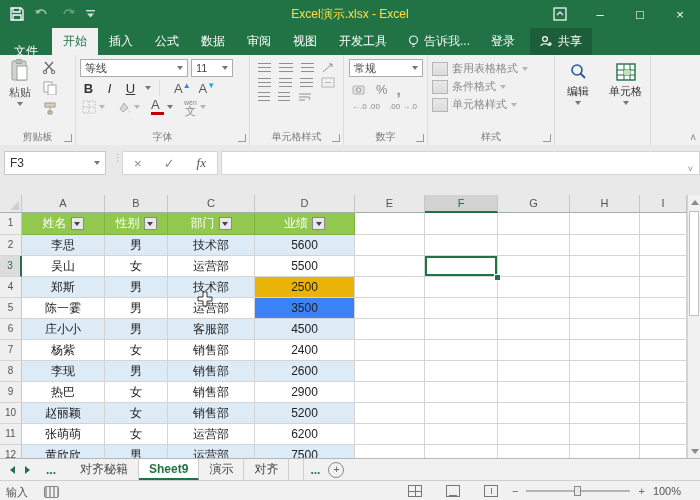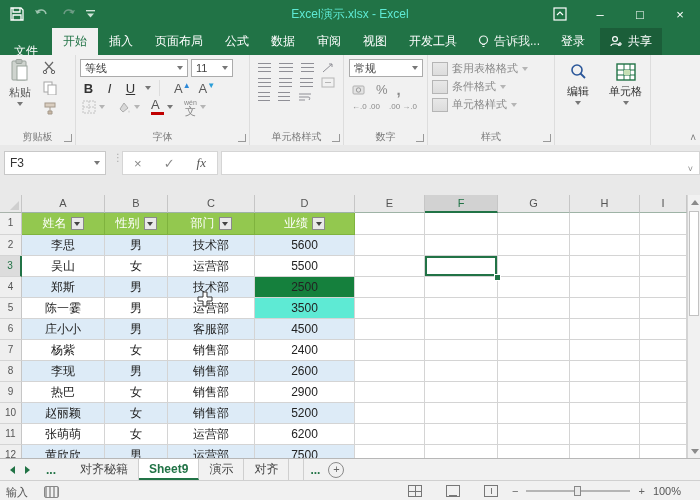--- a/index.html
+++ b/index.html
@@ -3,21 +3,21 @@
 <meta charset="utf-8">
 <style>
   html,body{margin:0;padding:0;}
   body{font-family:"Liberation Sans","DejaVu Sans",sans-serif;width:700px;height:500px;overflow:hidden;background:#fff;}
   .app{position:relative;width:700px;height:500px;overflow:hidden;background:#fff;}
 
   
   .titlebar{position:absolute;left:0;top:0;width:700px;height:28px;background:#217346;display:flex;align-items:center;color:#fff;}
   .qat{display:flex;align-items:center;gap:10px;padding-left:10px;}
   .qat .qbtn{display:flex;align-items:center;color:#cfe3d8;}
-  .title-text{position:absolute;left:0;right:0;text-align:center;font-size:12px;color:#5eead4;pointer-events:none;}
+  .title-text{position:absolute;left:0;right:0;text-align:center;font-size:12px;color:#fde047;pointer-events:none;}
   .wincontrols{position:absolute;right:0;top:0;height:28px;display:flex;}
   .winbtn{width:40px;height:28px;display:flex;align-items:center;justify-content:center;color:#fff;font-size:13px;}
 
   
   .tabrow{position:absolute;left:0;top:28px;width:700px;height:27px;background:#217346;display:flex;align-items:stretch;font-size:12px;color:#fff;}
   .rtab{padding:8px 11px;display:flex;align-items:center;white-space:nowrap;}
   .rtab.active{background:#f1f1f1;color:#217346;}
   .rtab.file{padding:0 14px;margin-top:20px;}
   .tellme{display:flex;align-items:center;gap:5px;padding:0 10px;color:#e8f1ec;}
   .share{background:rgba(0,0,0,0.18);display:flex;align-items:center;gap:5px;padding:0 10px;margin-left:4px;}
@@ -165,21 +165,20 @@
       <div class="winbtn">–</div>
       <div class="winbtn">□</div>
       <div class="winbtn">×</div>
     </div>
   </div>
 
   <div class="tabrow">
     <div class="rtab file">文件</div>
     <div class="rtab active">开始</div>
     <div class="rtab">插入</div>
-    <div class="rtab">页面布局</div>
     <div class="rtab">公式</div>
     <div class="rtab">数据</div>
     <div class="rtab">审阅</div>
     <div class="rtab">视图</div>
     <div class="rtab">开发工具</div>
     <div class="tellme">
       <span class="icn">
         <svg width="11" height="13" viewBox="0 0 11 13">
             <circle cx="5.5" cy="5" r="4" fill="none" stroke="#e8f1ec" stroke-width="1.2"></circle>
             <path d="M4 9.5 h3 M4.5 11.5 h2" stroke="#e8f1ec" stroke-width="1.2"></path>
@@ -477,33 +476,33 @@
           <div class="gcell blank" style="width: 73px;"></div>
           <div class="gcell blank" style="width: 72px;"></div>
           <div class="gcell blank" style="width: 70px;"></div>
           <div class="gcell blank" style="width: 47px;"></div>
         </div>
         <div class="grow">
           <div class="rownum" style="width: 22px;">4</div>
           <div class="gcell" style="width: 83px; background: rgb(221, 235, 247);">郑斯</div>
           <div class="gcell" style="width: 63px; background: rgb(221, 235, 247);">男</div>
           <div class="gcell" style="width: 87px; background: rgb(221, 235, 247);">技术部</div>
-          <div class="gcell" style="width: 100px; background: #15803d;">2500</div>
+          <div class="gcell" style="width: 100px; background: #eab308;">2500</div>
           <div class="gcell blank" style="width: 70px;"></div>
           <div class="gcell blank" style="width: 73px;"></div>
           <div class="gcell blank" style="width: 72px;"></div>
           <div class="gcell blank" style="width: 70px;"></div>
           <div class="gcell blank" style="width: 47px;"></div>
         </div>
         <div class="grow">
           <div class="rownum" style="width: 22px;">5</div>
           <div class="gcell" style="width: 83px; background: rgb(255, 255, 255);">陈一霎</div>
           <div class="gcell" style="width: 63px; background: rgb(255, 255, 255);">男</div>
           <div class="gcell" style="width: 87px; background: rgb(255, 255, 255);">运营部</div>
-          <div class="gcell" style="width: 100px; background: #5eead4;">3500</div>
+          <div class="gcell" style="width: 100px; background: #3b82f6;">3500</div>
           <div class="gcell blank" style="width: 70px;"></div>
           <div class="gcell blank" style="width: 73px;"></div>
           <div class="gcell blank" style="width: 72px;"></div>
           <div class="gcell blank" style="width: 70px;"></div>
           <div class="gcell blank" style="width: 47px;"></div>
         </div>
         <div class="grow">
           <div class="rownum" style="width: 22px;">6</div>
           <div class="gcell" style="width: 83px; background: rgb(221, 235, 247);">庄小小</div>
           <div class="gcell" style="width: 63px; background: rgb(221, 235, 247);">男</div>

